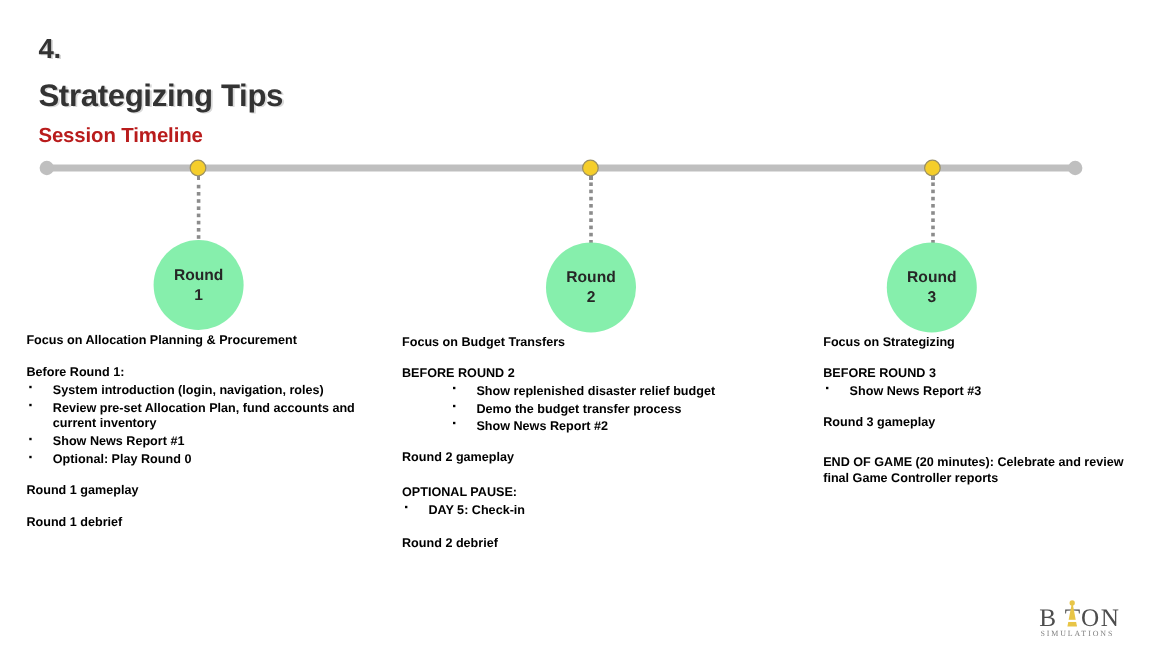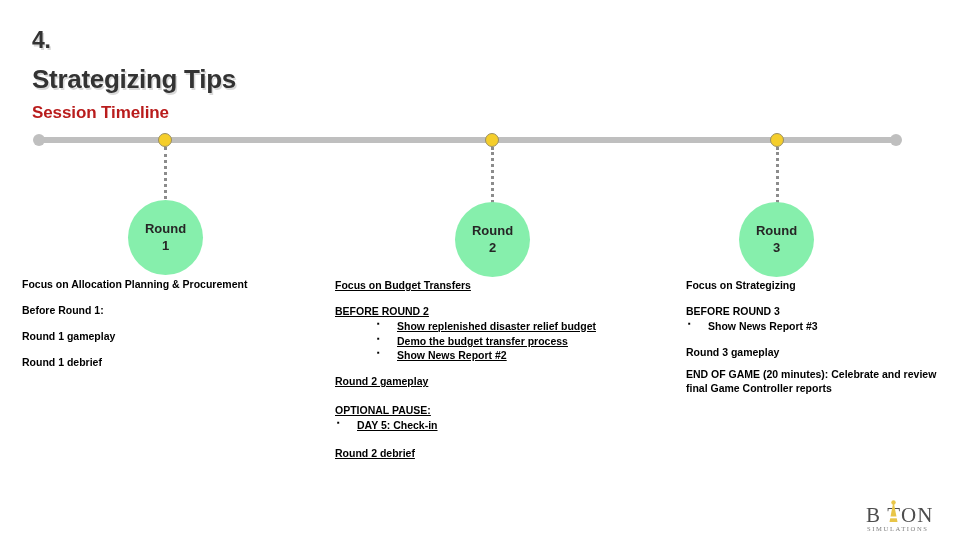--- a/index.html
+++ b/index.html
@@ -72,21 +72,21 @@
   .round-circle span { display: block; text-align: center; }
 
   
   .col {
     position: absolute;
     font-size: 10.5px;
     color: #000000;
     line-height: 1.32;
   }
   .col.c1 { left: 22px;  top: 278px; width: 300px; }
-  .col.c2 { left: 335px; top: 279px; width: 305px; text-decoration: underline; }
+  .col.c2 { left: 335px; top: 279px; width: 305px; }
   .col.c3 { left: 686px; top: 279px; width: 262px; }
 
   .blk { margin-bottom: 12px; }
   .blk:last-child { margin-bottom: 0; }
   .hd { font-weight: bold; white-space: nowrap; }
   .hd.wrap { white-space: normal; }
 
   ul.bl { list-style: none; margin: 0; padding: 0; }
   ul.bl li {
     position: relative;
@@ -156,20 +156,26 @@
     <span>Round</span>
     <span>3</span>
   </div>
 
   <div class="col c1">
     <div class="blk">
       <div class="hd">Focus on Allocation Planning &amp; Procurement</div>
     </div>
     <div class="blk">
       <div class="hd">Before Round 1:</div>
+      <ul class="bl">
+        <li>System introduction (login, navigation, roles)</li>
+        <li>Review pre-set Allocation Plan, fund accounts and current inventory</li>
+        <li>Show News Report #1</li>
+        <li>Optional: Play Round 0</li>
+      </ul>
     </div>
     <div class="blk">
       <div class="hd">Round 1 gameplay</div>
     </div>
     <div class="blk">
       <div class="hd">Round 1 debrief</div>
     </div>
   </div>
 
   <div class="col c2">
@@ -201,21 +207,21 @@
   <div class="col c3">
     <div class="blk">
       <div class="hd">Focus on Strategizing</div>
     </div>
     <div class="blk">
       <div class="hd">BEFORE ROUND 3</div>
       <ul class="bl">
         <li>Show  News Report #3</li>
       </ul>
     </div>
-    <div class="blk" style="margin-bottom:9px">
+    <div class="blk" style="margin-bottom:20px">
       <div class="hd">Round 3 gameplay</div>
     </div>
     <div class="blk">
       <div class="hd wrap">END OF GAME (20 minutes): Celebrate and review final Game Controller reports</div>
     </div>
   </div>
 
   <div class="logo">
     <div class="logo-word">B TON</div>
     <svg class="logo-a-mark" viewBox="0 0 11 24">

